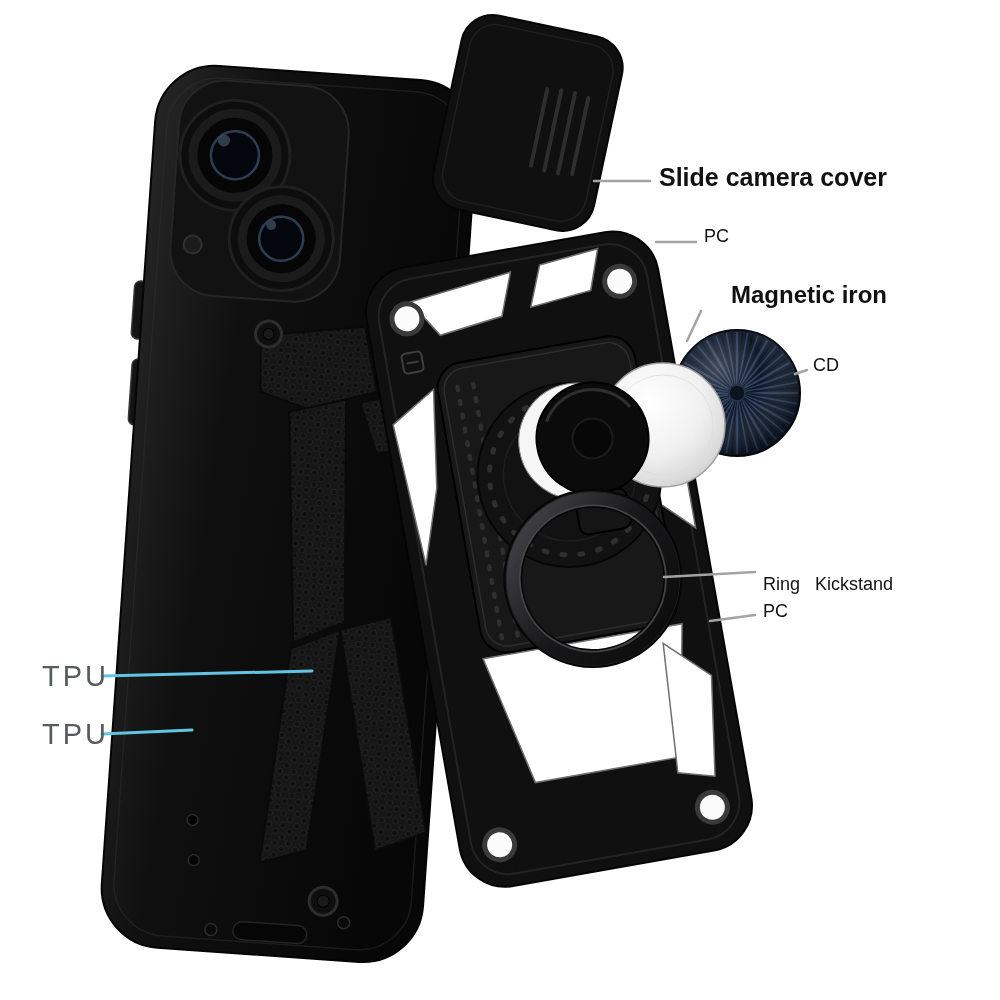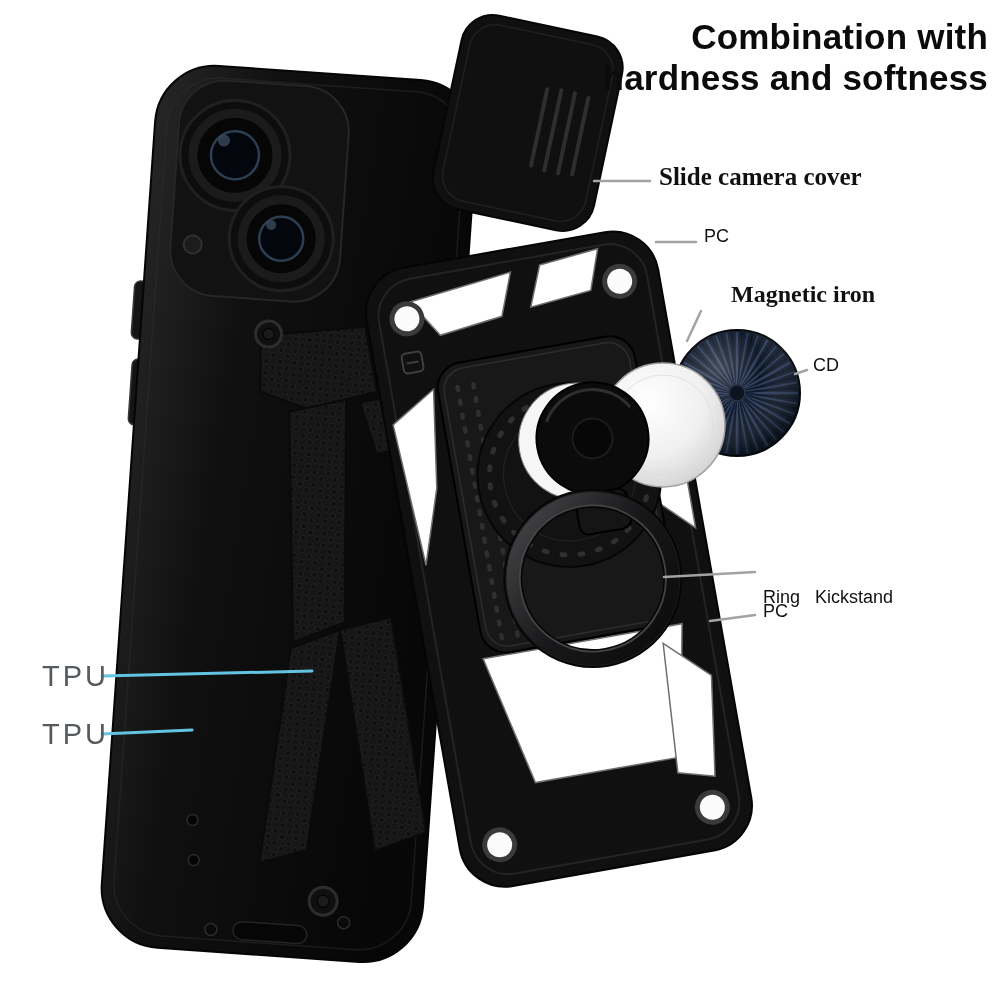--- a/index.html
+++ b/index.html
@@ -6,26 +6,26 @@
   .stage{
     position:relative;width:1000px;height:1000px;background:#ffffff;overflow:hidden;
     font-family:"Liberation Sans","DejaVu Sans",sans-serif;
   }
   .stage svg{position:absolute;left:0;top:0;}
   .title{
     position:absolute;top:16px;right:12px;width:400px;text-align:right;
     font-size:35px;font-weight:700;line-height:1.18;color:#0b0b0b;letter-spacing:0.2px;
   }
   .lbl{position:absolute;color:#111;white-space:nowrap;font-size:18px;font-weight:400;}
-  .lbl.bold{font-weight:700;font-family:Liberation Serif, serif;}
+  .lbl.bold{font-weight:700;}
   .lbl-slide{left:659px;top:163px;font-size:25px;}
   .lbl-pc-top{left:704px;top:226px;}
   .lbl-magnetic{left:731px;top:281px;font-size:24px;}
   .lbl-cd{left:813px;top:355px;}
-  .lbl-ring{left:763px;top:587px;word-spacing:10px;}
+  .lbl-ring{left:763px;top:574px;word-spacing:10px;}
   .lbl-pc-right{left:763px;top:601px;}
   .lbl-tpu{color:#565b5f;letter-spacing:3px;font-size:29px;}
   .lbl-tpu1{left:42px;top:660px;}
   .lbl-tpu2{left:42px;top:718px;}
 </style>
 </head>
 <body>
 
 <div class="stage">
 
@@ -262,24 +262,20 @@
     <line x1="656" y1="242" x2="696" y2="242" stroke="#a3a3a3" stroke-width="2.5"></line>
     <line x1="701" y1="311" x2="687" y2="341" stroke="#a3a3a3" stroke-width="2.5"></line>
     <line x1="795" y1="374" x2="807" y2="370" stroke="#a3a3a3" stroke-width="2.5"></line>
     <line x1="664" y1="577" x2="755" y2="572" stroke="#a3a3a3" stroke-width="2.5"></line>
     <line x1="710" y1="621" x2="755" y2="615" stroke="#a3a3a3" stroke-width="2.5"></line>
     <line x1="102" y1="676" x2="312" y2="671" stroke="#63c3e3" stroke-width="3"></line>
     <line x1="102" y1="734" x2="192" y2="730" stroke="#63c3e3" stroke-width="3"></line>
   </g>
 </svg>
 
-<div class="title">
-  <div>Combination with</div>
-  <div>hardness and softness</div>
-</div>
 
 <div class="lbl bold lbl-slide">Slide camera cover</div>
 <div class="lbl lbl-pc-top">PC</div>
 <div class="lbl bold lbl-magnetic">Magnetic iron</div>
 <div class="lbl lbl-cd">CD</div>
 <div class="lbl lbl-ring">Ring Kickstand</div>
 <div class="lbl lbl-pc-right">PC</div>
 <div class="lbl lbl-tpu lbl-tpu1">TPU</div>
 <div class="lbl lbl-tpu lbl-tpu2">TPU</div>
 

